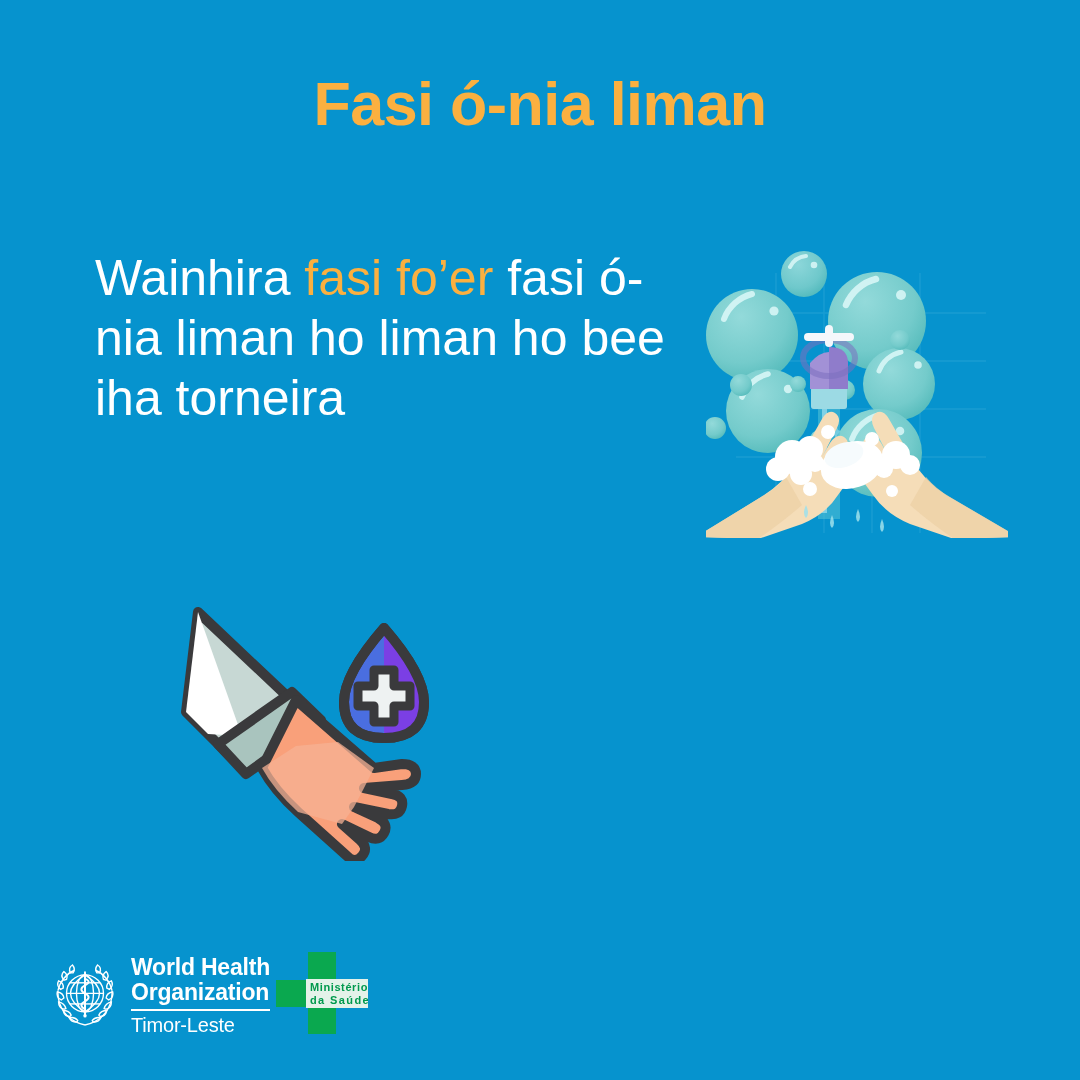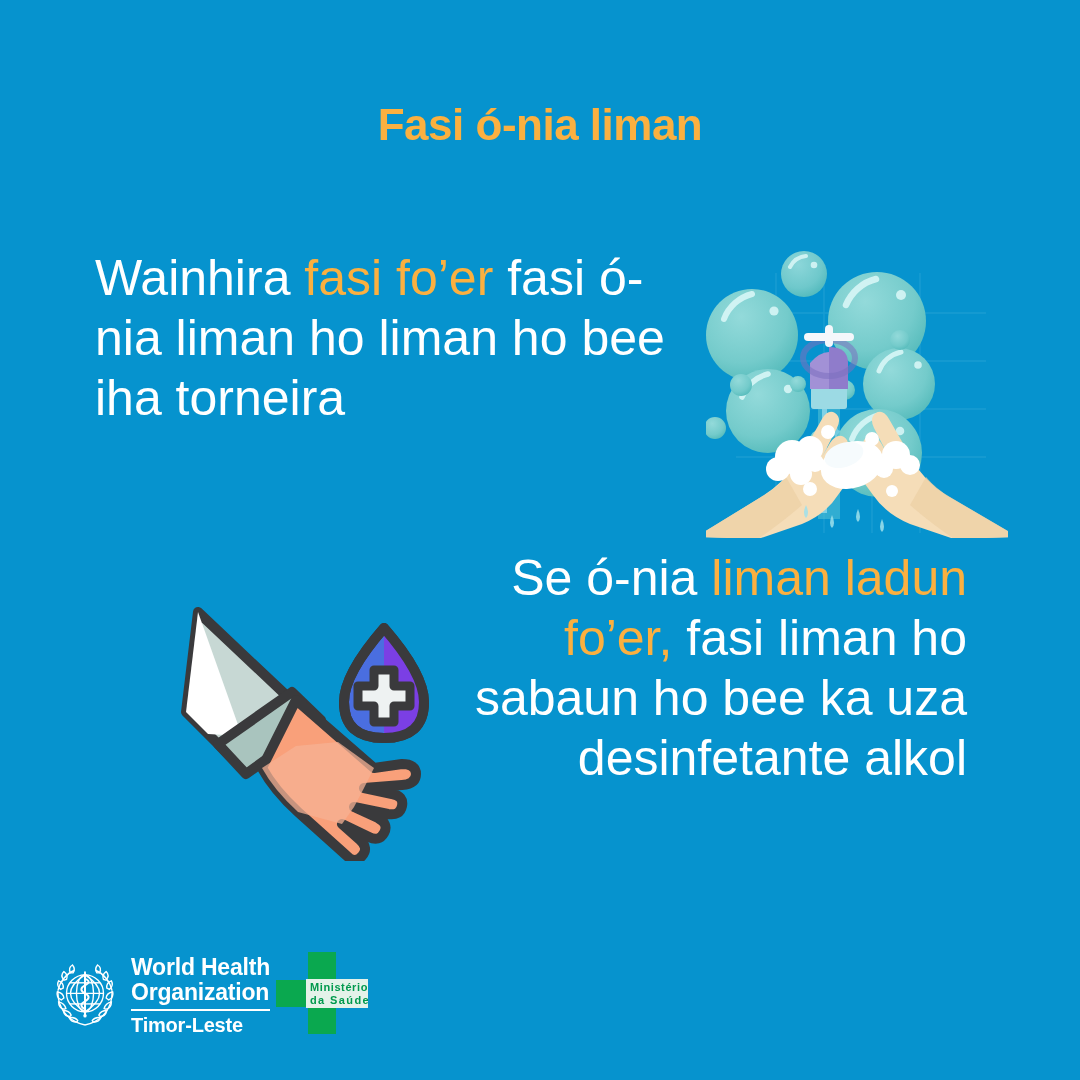--- a/index.html
+++ b/index.html
@@ -14,23 +14,23 @@
 
   #poster {
     position:relative;
     width:1080px; height:1080px;
     background:#0693ce;
   }
 
   
   .title {
     position:absolute;
-    top:102px; left:0; width:1080px;
+    top:72px; left:0; width:1080px;
     text-align:center;
-    font-size:44px;
+    font-size:61px;
     font-weight:bold;
     letter-spacing:-0.5px;
     color:#fbb040;
     line-height:1.05;
     white-space:nowrap;
   }
 
   
   .msg {
     position:absolute;
@@ -80,43 +80,40 @@
   .who-words { color:#ffffff; }
   .who-l1, .who-l2 {
     font-size:23px; font-weight:bold; line-height:25px;
     letter-spacing:-0.2px;
   }
   .who-rule {
     width:100%; height:2px; background:#ffffff;
     margin:4px 0 3px 0;
   }
   .who-country {
-    font-size:20px; font-weight:bold; letter-spacing:-0.2px;
+    font-size:20px; font-weight:normal; letter-spacing:-0.2px;
   }
 
   #moh-logo {
     position:absolute;
     left:276px; top:12px;
     width:92px; height:82px;
   }
 </style>
 </head>
 <body>
 
 <div id="poster">
 
   <div class="title">Fasi ó-nia liman</div>
 
   <div class="msg" id="msg-left">
     <span>Wainhira </span><span class="hl">fasi fo’er</span><span> fasi ó-nia liman ho liman ho bee iha torneira</span>
   </div>
 
-  <div class="msg" id="msg-right">
-    <span>Se ó-nia </span><span class="hl">liman ladun fo’er,</span><span> fasi liman ho sabaun ho bee ka uza desinfetante alkol</span>
-  </div>
 
   <svg id="art-handwash" viewBox="0 0 302 295">
     <defs>
       <radialGradient id="bubGrad" cx="38%" cy="30%" r="72%">
         <stop offset="0%" stop-color="#93dada"></stop>
         <stop offset="70%" stop-color="#74cbcb"></stop>
         <stop offset="100%" stop-color="#59bdbd"></stop>
       </radialGradient>
       <clipPath id="artClip">
           <rect x="0" y="0" width="302" height="295"></rect>

